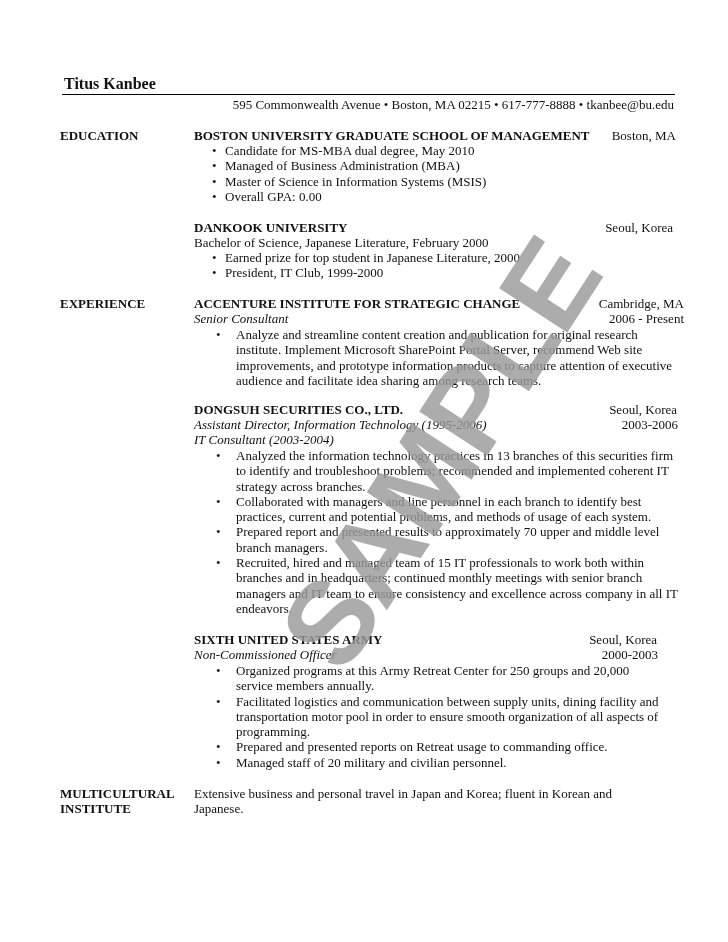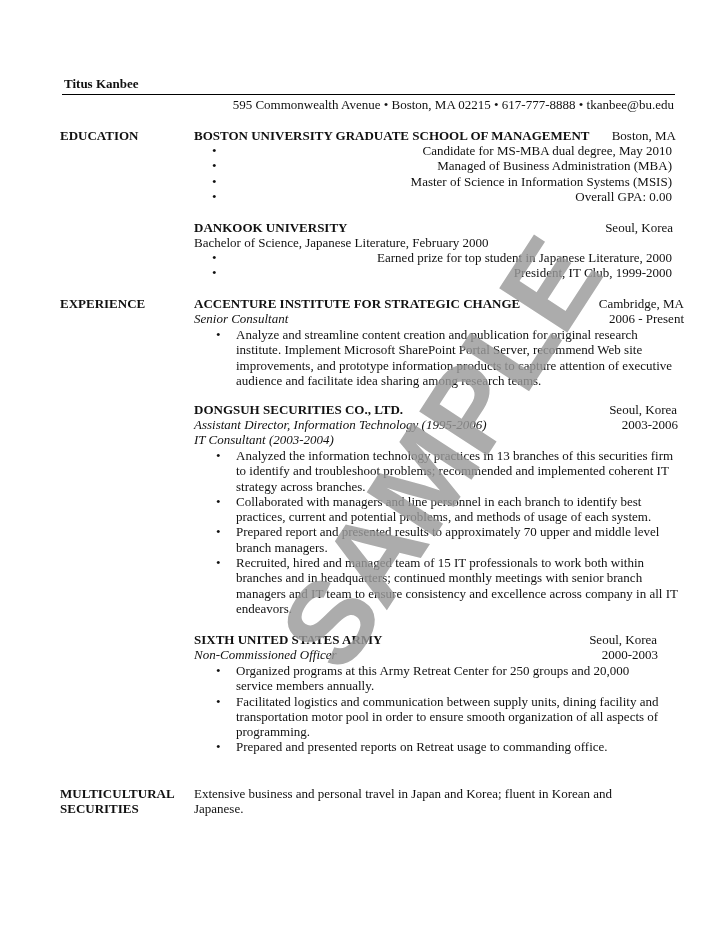--- a/index.html
+++ b/index.html
@@ -2,30 +2,30 @@
 <html><head>
   <meta charset="utf-8">
   <style>
     html, body { margin: 0; padding: 0; background: #ffffff; }
     body {
       width: 728px; height: 942px; position: relative; overflow: hidden;
       font-family: "Liberation Serif", serif; color: #111111;
       font-size: 13px; line-height: 15.3px;
     }
     .abs { position: absolute; white-space: nowrap; }
-    .name { left: 64px; top: 76px; font-weight: bold; font-size: 13px; }
+    .name { left: 64px; top: 76px; font-weight: bold; font-size: 16px; }
     .rule { position: absolute; left: 62px; top: 94px; width: 613px; height: 1.4px; background: #000; }
     .contact { position: absolute; right: 54px; top: 97px; white-space: nowrap; }
     .section-label { left: 60px; font-weight: bold; }
     .org { left: 194px; font-weight: bold; }
     .loc { white-space: nowrap; position: absolute; text-align: center; }
     .italic { font-style: italic; text-align: right; }
     .plain { left: 194px; }
     ul { margin: 0; padding: 0; list-style: none; position: absolute; }
-    ul.edu { left: 212px; width: 460px; text-align: right; }
+    ul.edu { left: 212px; width: 460px; }
     ul.edu li { position: relative; padding-left: 13px; }
     ul.edu li::before { content: "\2022"; position: absolute; left: 0; }
     ul.exp { left: 216px; width: 470px; }
     ul.exp li { position: relative; padding-left: 20px; }
     ul.exp li::before { content: "\2022"; position: absolute; left: 0; }
     .para { position: absolute; left: 194px; width: 450px; }
     .watermark {
       position: absolute; left: 218px; top: 428px;
       font-family: "Liberation Sans", sans-serif; font-weight: bold;
       font-size: 118px; line-height: 118px; color: #9a9a9a; opacity: 0.82;
@@ -83,19 +83,20 @@
 </ul>
 
 <div class="abs org" style="top:632px">SIXTH UNITED STATES ARMY</div>
 <div class="loc" style="right:71px; top:632px">Seoul, Korea</div>
 <div class="abs plain italic" style="top:647px">Non-Commissioned Officer</div>
 <div class="loc" style="right:70px; top:647px">2000-2003</div>
 <ul class="exp" style="top:663px; width:450px">
   <li>Organized programs at this Army Retreat Center for 250 groups and 20,000 service members annually.</li>
   <li>Facilitated logistics and communication between supply units, dining facility and transportation motor pool in order to ensure smooth organization of all aspects of programming.</li>
   <li>Prepared and presented reports on Retreat usage to commanding office.</li>
+  <li>Managed staff of 20 military and civilian personnel.</li>
 </ul>
 
 <div class="abs section-label" style="top:786px">MULTICULTURAL</div>
-<div class="abs section-label" style="top:801px">SECURITIES</div>
+<div class="abs section-label" style="top:801px">INSTITUTE</div>
 <div class="para" style="top:786px; width:430px">Extensive business and personal travel in Japan and Korea; fluent in Korean and Japanese.</div>
 
 <div class="watermark">SAMPLE</div>
 
 </body></html>

